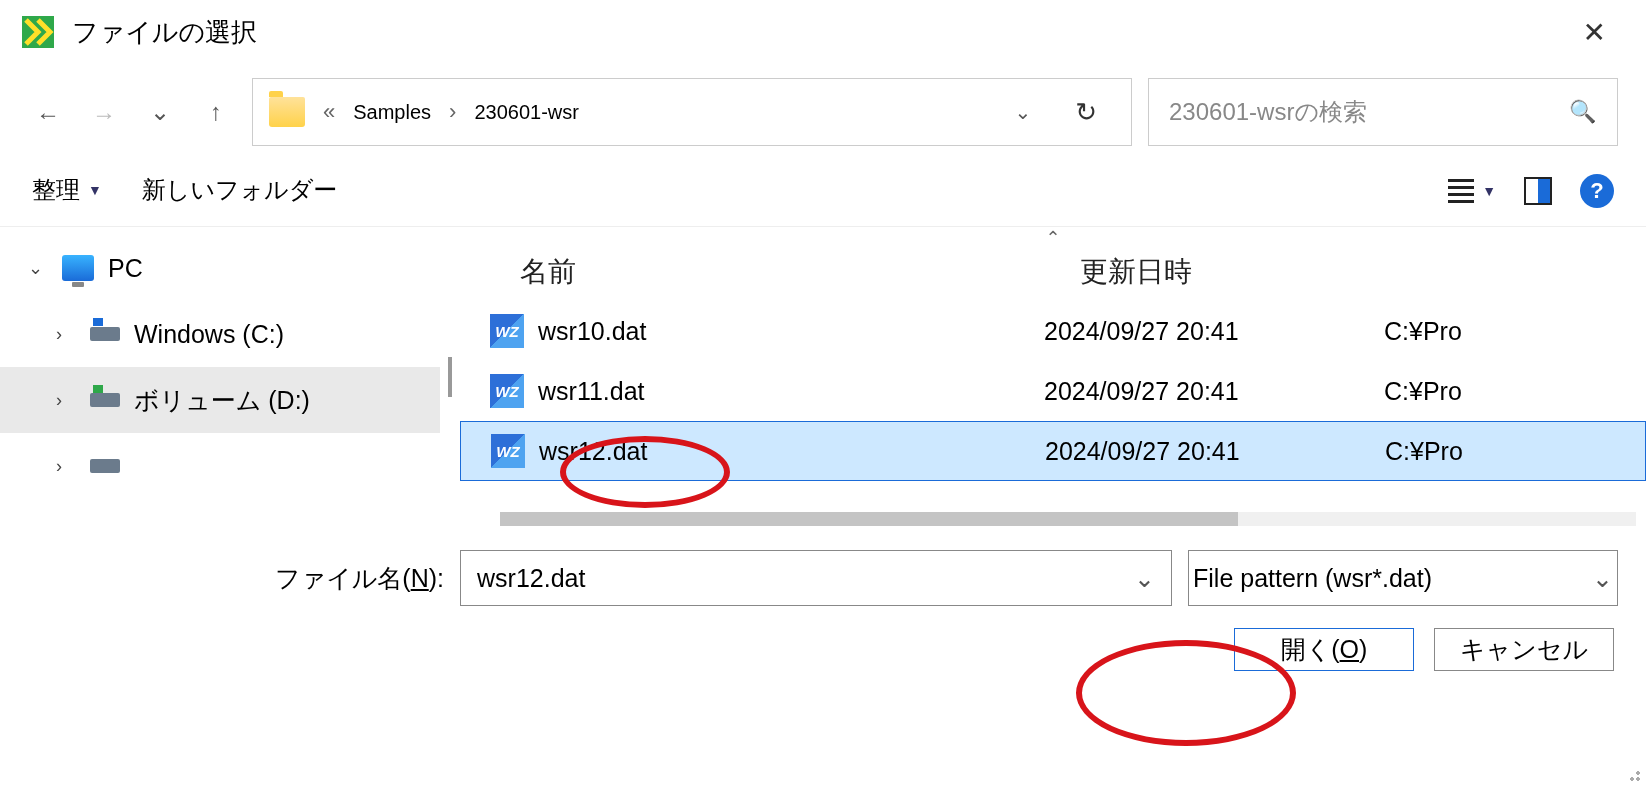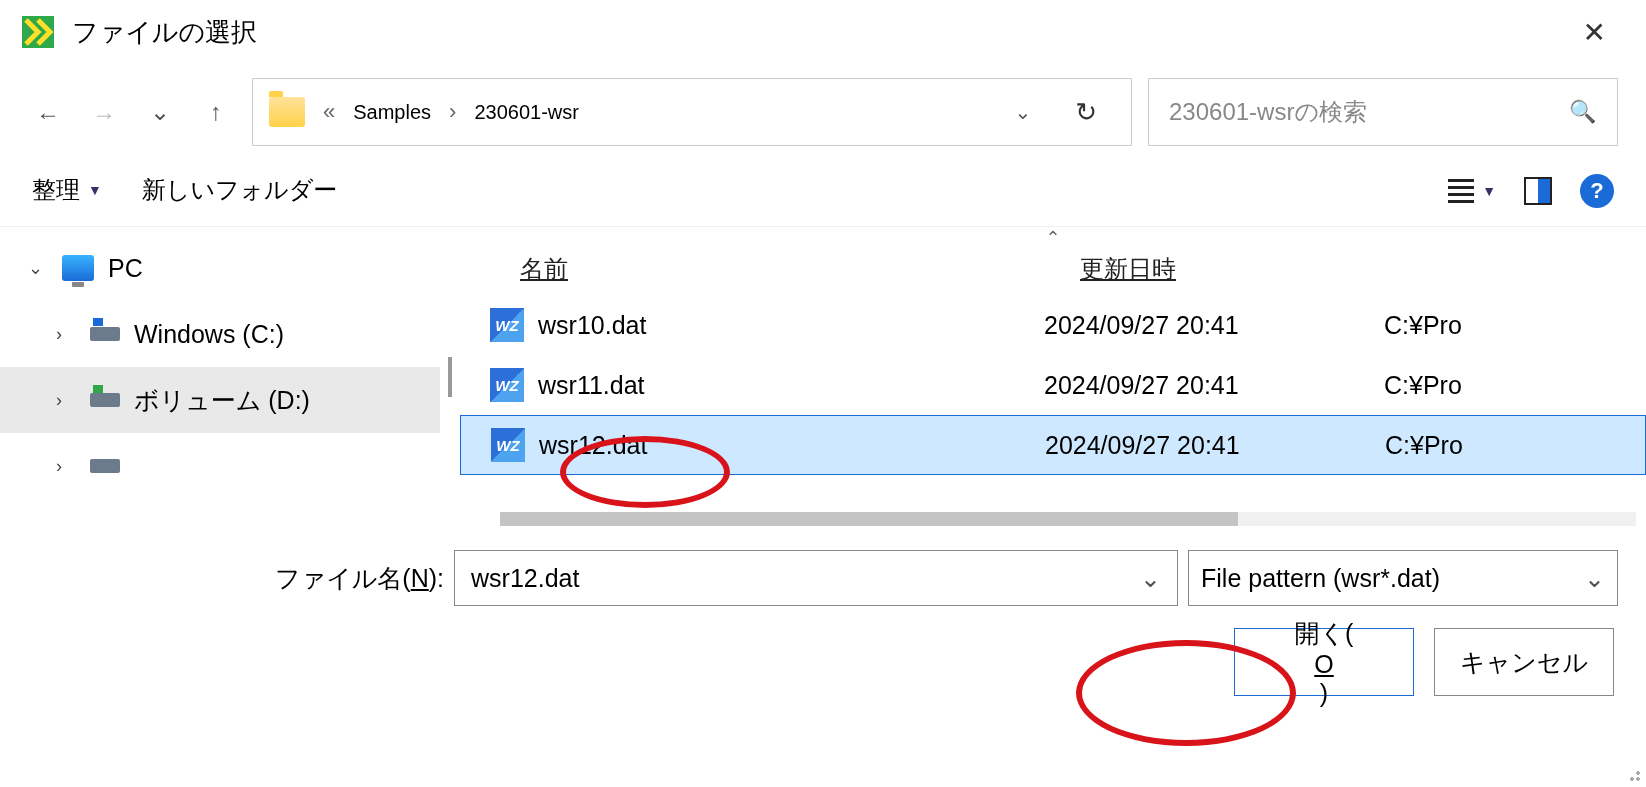--- a/index.html
+++ b/index.html
@@ -42,40 +42,40 @@
   .pc-icon { width:32px; height:26px; background:linear-gradient(#38b3ff,#1a6bd8); border-radius:3px; position:relative; }
   .pc-icon::after{content:'';position:absolute;bottom:-6px;left:10px;width:12px;height:5px;background:#888;border-radius:1px;}
   .drive-icon { width:30px; height:14px; background:#6b7b8c; border-radius:2px; position:relative; }
   .drive-icon.win::before{content:'';position:absolute;top:-9px;left:3px;width:10px;height:8px;background:#1a6bd8;}
   .drive-icon.d::before{content:'';position:absolute;top:-8px;left:3px;width:10px;height:8px;background:#2fa84a;}
   .splitter { width: 20px; display:flex; align-items:center; justify-content:center; }
   .splitter-bar { width:4px; height:40px; background:#999; }
 
   .filelist { flex:1; overflow:hidden; position:relative; }
   .collapse-caret { text-align:center; font-size:18px; color:#666; height:20px; }
-  .fl-header { display:flex; padding: 6px 0 10px 60px; font-size:24px; color:#222;text-decoration:underline; }
+  .fl-header { display:flex; padding: 6px 0 10px 60px; font-size:28px; color:#222; }
   .col-name { width: 560px; }
   .col-date { width: 340px; }
   .col-type { flex:1; }
   .fl-row { display:flex; align-items:center; height:60px; padding-left:30px; font-size:25px; cursor:pointer; }
   .fl-row.selected { background:#cde8ff; border:1px solid #1a6bd8; }
   .file-icon { width:34px; height:34px; background:linear-gradient(135deg,#2d6fd8 0%,#2d6fd8 50%,#4ea3f0 50%,#4ea3f0 100%); margin-right:14px; display:flex; align-items:center; justify-content:center; color:#fff; font-size:15px; font-style:italic; font-weight:bold; }
   .fl-row .col-name { width: 554px; display:flex; align-items:center; }
   .fl-scroll { position:absolute; bottom:0; left:40px; right:10px; height:14px; background:#f0f0f0; }
   .fl-scroll-thumb { height:100%; width:65%; background:#c4c4c4; }
 
   .bottom { padding: 24px 28px 16px 28px; }
-  .fn-row { display:flex; align-items:center; gap:10px; }
+  .fn-row { display:flex; align-items:center; gap:16px; }
   .fn-label { font-size:25px; width: 416px; text-align:right; }
   .fn-input { flex:1; border:1px solid #888; height:56px; display:flex; align-items:center; padding:0 16px; font-size:25px; }
   .fn-input .chev { margin-left:auto; color:#555; }
-  .ft-select { width:430px; border:1px solid #888; height:56px; display:flex; align-items:center; padding:0 12px; font-size:25px; }
+  .ft-select { width:430px; border:1px solid #888; height:56px; display:flex; align-items:center; padding:0 4px; font-size:25px; }
   .ft-select .chev { margin-left:auto; color:#555; }
   .btn-row { display:flex; justify-content:flex-end; gap:20px; margin-top:22px; padding-right:4px; }
-  .btn { min-width:180px; height:68px; border:1px solid #888; display:flex; align-items:center; justify-content:center; font-size:25px; cursor:pointer; background:#fff;flex-direction:column; }
+  .btn { min-width:180px; height:43px; border:1px solid #888; display:flex; align-items:center; justify-content:center; font-size:25px; cursor:pointer; background:#fff; }
   .btn.primary { border:1.5px solid #1a6bd8; }
 
   .anno-ellipse { position:absolute; border:6px solid #d8141a; border-radius:50%; pointer-events:none; }
   .anno1 { left:560px; top:436px; width:170px; height:72px; }
   .anno2 { left:1076px; top:640px; width:220px; height:106px; }
 
   .resize-grip { position:absolute; right:4px; bottom:4px; width:18px; height:18px; background:
     radial-gradient(circle at 14px 14px,#aaa 2px,transparent 2px),
     radial-gradient(circle at 14px 8px,#aaa 2px,transparent 2px),
     radial-gradient(circle at 8px 14px,#aaa 2px,transparent 2px); }

